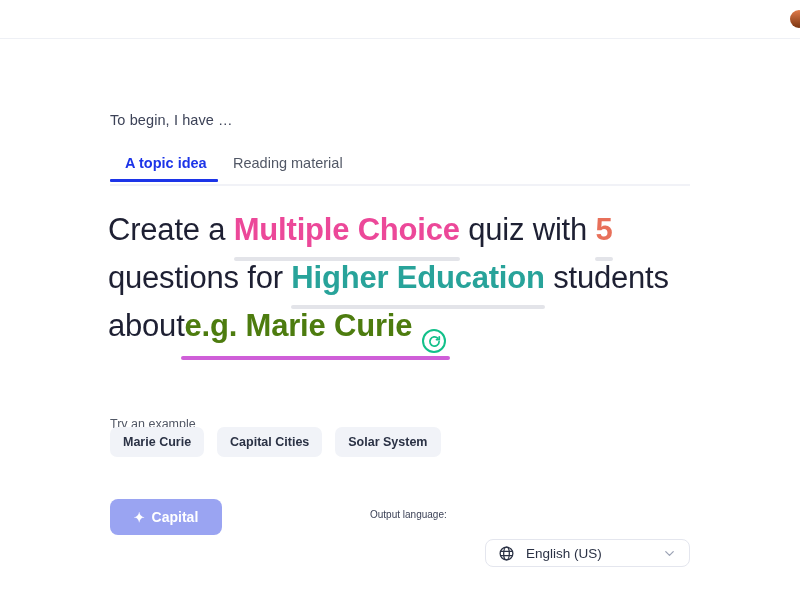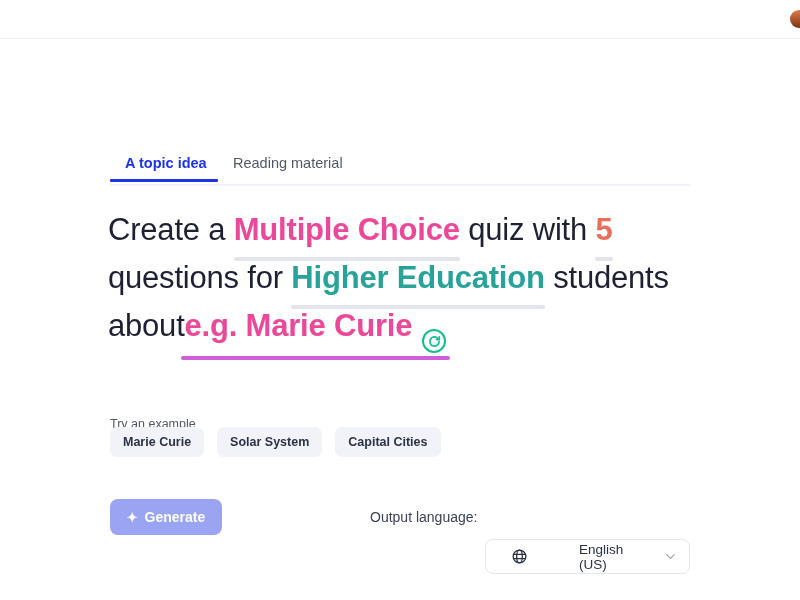--- a/index.html
+++ b/index.html
@@ -110,21 +110,21 @@
   .prompt .slot {
     position: relative;
     display: inline-block;
     font-weight: bold;
     cursor: pointer;
     padding-bottom: 3px;
   }
   .slot.type     { color: #ec4899; }
   .slot.count    { color: #e8705a; }
   .slot.audience { color: #28a39a; }
-  .slot.topic    { color: #ec4899; }
+  .slot.topic    { color: #4d7c0f; }
 
   .slot::after {
     content: "";
     position: absolute;
     left: 0; right: 0;
     bottom: -6px;
     height: 4px;
     border-radius: 2px;
     background: #e3e4e9;
   }
@@ -203,56 +203,56 @@
   .spark {
     font-size: 13px;
     line-height: 1;
     display: inline-block;
   }
 
   .lang-label {
     position: absolute;
     left: 370px;
     top: 470px;
-    font-size: 14px;
+    font-size: 10px;
     color: #3c4257;
   }
   .lang-select {
     position: absolute;
     left: 485px;
     top: 500px;
     width: 205px;
-    height: 35px;
+    height: 28px;
     border: 1px solid #e4e6ee;
     border-radius: 8px;
     background: #ffffff;
     display: flex;
     align-items: center;
-    padding: 0 25px;
-    cursor: pointer;
-    gap: 40px;
+    padding: 0 12px;
+    cursor: pointer;
   }
   .lang-select .globe { flex: 0 0 auto; display: flex; }
   .lang-select .val {
     flex: 1 1 auto;
     margin-left: 11px;
     font-size: 13.5px;
     color: #2b3245;
   }
   .lang-select .chev { flex: 0 0 auto; display: flex; }
 </style>
 </head>
 <body>
 
 <div class="header">
   <div class="header-right"></div>
 </div>
 
 <div class="content">
 
+  <div class="lead">To begin, I have …</div>
 
   <div class="tabs">
     <div class="tabs-rule"></div>
     <div class="tab inactive">Reading material</div>
     <div class="tab active">A topic idea</div>
   </div>
 
   <div class="prompt">
     <span>Create a</span>
     <span class="slot type">Multiple Choice</span>
@@ -266,27 +266,27 @@
           <path d="M20.5 12a8.5 8.5 0 1 1-2.6-6.1"></path>
           <path d="M20.8 3.4v5.1h-5.1"></path>
         </svg>
       </span>
     </span>
   </div>
 
   <div class="ex-label">Try an example</div>
   <div class="chips">
     <button class="chip">Marie Curie</button>
+    <button class="chip">Capital Cities</button>
     <button class="chip">Solar System</button>
-    <button class="chip">Capital Cities</button>
   </div>
 
   <button class="generate-btn">
     <span class="spark">✦</span>
-    <span>Generate</span>
+    <span>Capital</span>
   </button>
 
   <div class="lang-label">Output language:</div>
 
   <div class="lang-select">
     <span class="globe">
       <svg width="17" height="17" viewBox="0 0 24 24" fill="none" stroke="#2b3245" stroke-width="1.8">
         <circle cx="12" cy="12" r="9"></circle>
         <ellipse cx="12" cy="12" rx="4" ry="9"></ellipse>
         <path d="M3.2 9h17.6M3.2 15h17.6"></path>

